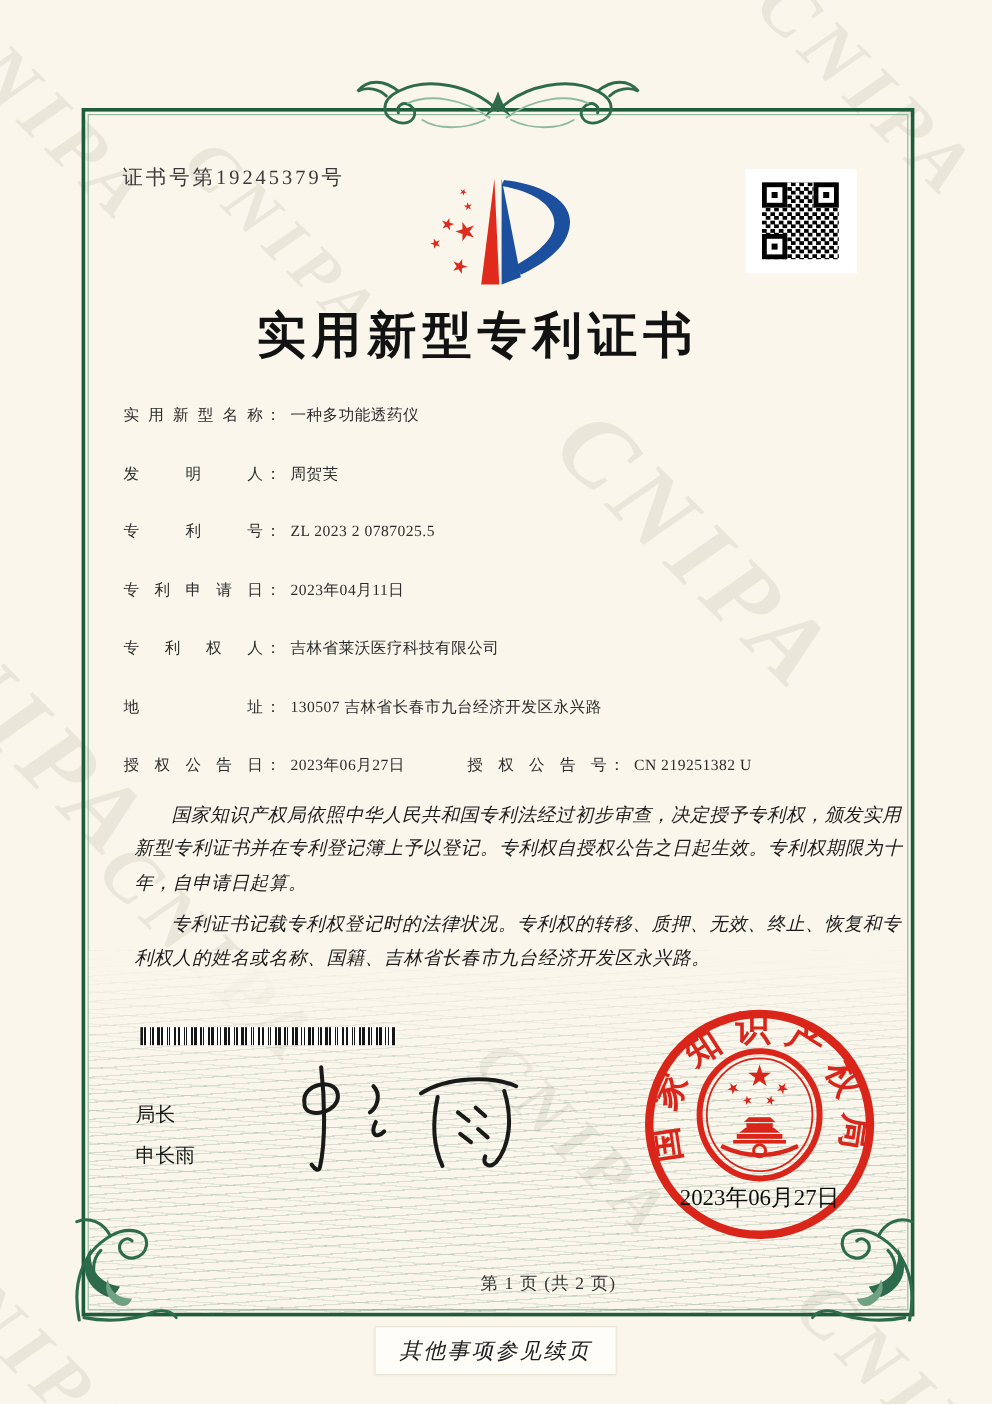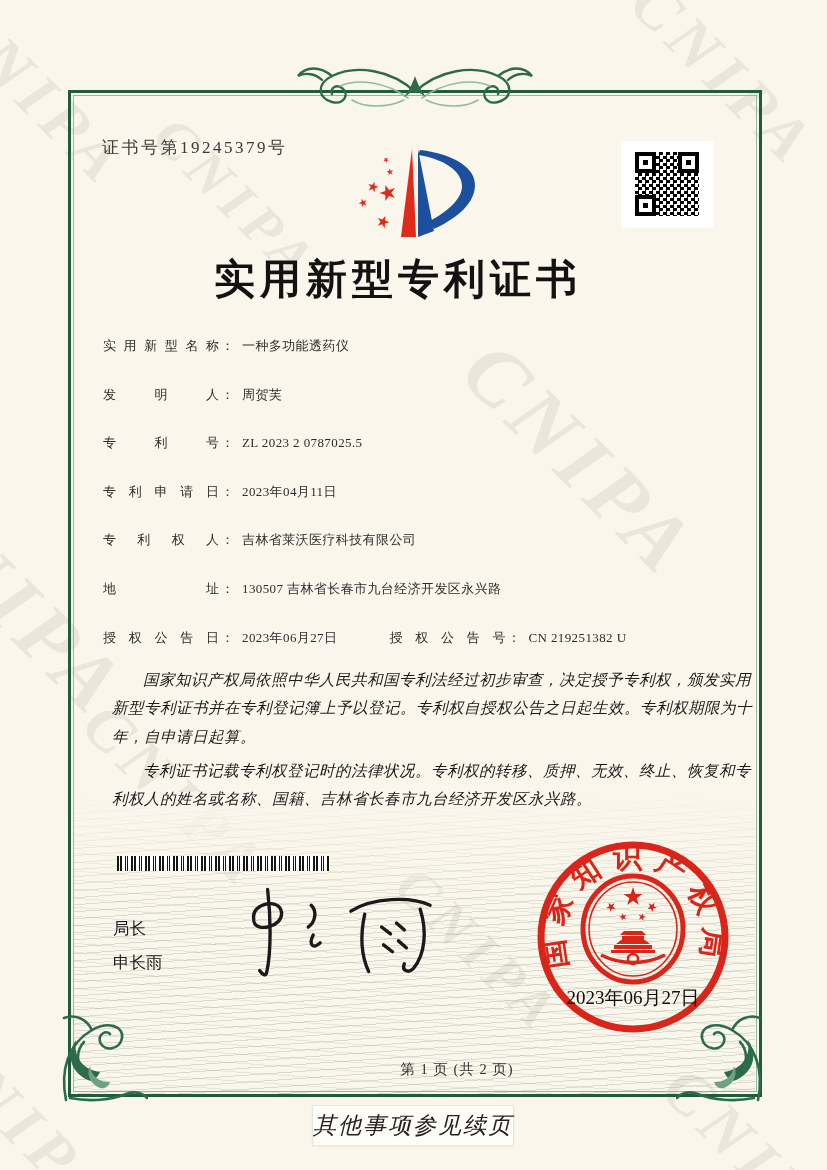--- a/index.html
+++ b/index.html
@@ -64,21 +64,21 @@
   
   .seal { position:absolute; left:533px; top:837px; width:200px; height:200px; z-index:4; }
   .seal-date { position:absolute; left:545px; top:985px; width:176px; z-index:5;
     text-align:center; font-size:19px; color:#0e0e0e; }
   
   .page-num { position:absolute; left:68px; top:1060px; width:778px; z-index:3;
     text-align:center; font-size:14.5px; letter-spacing:1px; color:#333; }
   .note-box { position:absolute; left:312px; top:1105px; width:202px; height:41px; z-index:3;
     background:#fffdf8; border:1px solid #eae5d6; box-shadow:0 1px 2px rgba(0,0,0,0.05);
     display:flex; align-items:center; justify-content:center;
-    font-style:italic; font-size:23px; letter-spacing:2px; color:#222; }
+    font-style:italic; font-size:18px; letter-spacing:2px; color:#222; }
   
   .orn-top { position:absolute; left:292px; top:56px; width:246px; height:62px; z-index:3; }
   .orn-corner { position:absolute; width:92px; height:96px; z-index:3; }
   .orn-bl { left:56px; top:1010px; }
   .orn-br { left:676px; top:1010px; transform:scaleX(-1); }
 </style>
 </head>
 <body>
 
 <div class="page">

